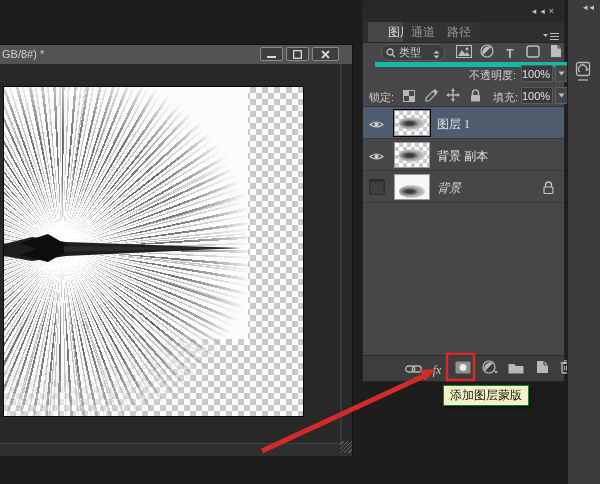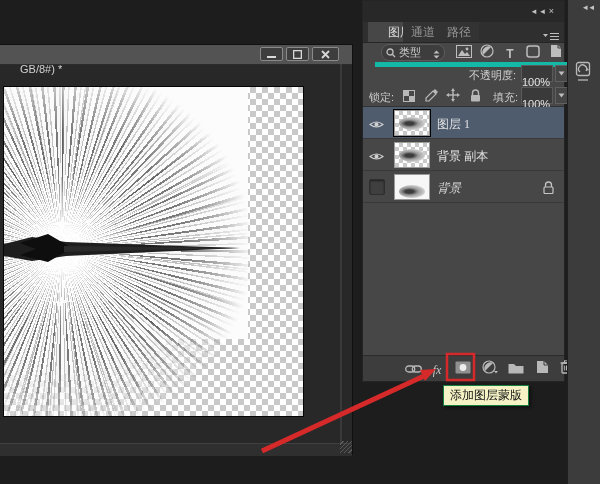--- a/index.html
+++ b/index.html
@@ -1,21 +1,21 @@
 <!DOCTYPE html>
 <html><head>
 <meta charset="utf-8">
 <style>
   html,body{margin:0;padding:0;}
   body{width:600px;height:484px;background:#1d1d1d;font-family:"Liberation Sans",sans-serif;overflow:hidden;position:relative;}
 
   
   .docwin{position:absolute;left:0;top:44px;width:353px;height:411px;background:#282828;border:1px solid #101010;border-left:none;box-sizing:border-box;}
   .titlebar{position:absolute;left:0;top:0;width:100%;height:19px;background:#535353;border-bottom:1px solid #2c2c2c;}
-  .title-text{position:absolute;left:20px;top:3px;font-size:11px;color:#d2d2d2;white-space:nowrap;margin-top:15px;}
+  .title-text{position:absolute;left:2px;top:3px;font-size:11px;color:#d2d2d2;white-space:nowrap;}
   .winbtn{position:absolute;top:2px;height:14px;background:#3e3e3e;border:1px solid #8a8a8a;border-radius:2px;box-sizing:border-box;}
   .winbtn svg{display:block;margin:2px auto;}
   .btn-min{left:260px;width:23px;}
   .btn-max{left:286px;width:23px;}
   .btn-close{left:312px;width:27px;}
 
   .inner-vline{position:absolute;left:340px;top:19px;width:2px;height:380px;background:#3a3a3a;}
   .status-strip{position:absolute;left:0;top:398px;width:100%;height:12px;background:#2f2f2f;border-top:1px solid #404040;}
   .grip{position:absolute;left:340px;top:396px;width:12px;height:12px;background:
     repeating-linear-gradient(135deg,transparent 0 2px,#5a5a5a 2px 3px);}
@@ -52,21 +52,21 @@
   .f1{left:80px;} .f2{left:103px;} .f3{left:126px;} .f4{left:149px;} .f5{left:172px;} .f6{left:193px;}
   .ficon .tchar{font-size:12px;font-weight:bold;color:#c0c0c0;line-height:16px;}
 
   .blend-row{position:absolute;left:0;top:63px;width:100%;height:21px;}
   .dd{position:absolute;left:6px;top:1px;width:94px;height:17px;background:#454545;border:1px solid #606060;border-radius:2px;box-sizing:border-box;color:#dedede;font-size:11px;}
   .dd .val{position:absolute;left:6px;top:2px;}
   .dd .spinbox{position:absolute;right:0;top:0;width:13px;height:100%;border-left:1px solid #606060;}
   .dd .spinbox svg{display:block;margin:3px auto;}
   .row-label{position:absolute;font-size:11px;color:#cfcfcf;top:4px;}
   .op-label{left:106px;}
-  .valbox{position:absolute;top:1px;width:32px;height:17px;background:#3a3a3a;border:1px solid #5a5a5a;box-sizing:border-box;color:#e2e2e2;font-size:11px;text-align:right;padding:10px 3px 0 0;}
+  .valbox{position:absolute;top:1px;width:32px;height:17px;background:#3a3a3a;border:1px solid #5a5a5a;box-sizing:border-box;color:#e2e2e2;font-size:11px;text-align:right;padding:2px 3px 0 0;}
   .op-val{left:158px;}
   .arrbtn{position:absolute;top:1px;left:192px;width:13px;height:17px;background:#454545;border:1px solid #606060;box-sizing:border-box;}
   .arrbtn svg{display:block;margin:5px auto;}
 
   .lock-row{position:absolute;left:0;top:85px;width:100%;height:20px;border-bottom:1px solid #323232;}
   .lk-label{left:6px;}
   .lkicon{position:absolute;top:2px;width:16px;height:15px;text-align:center;}
   .lk1{left:38px;} .lk2{left:60px;} .lk3{left:82px;} .lk4{left:104px;}
   .fill-label{left:130px;}
   .fill-val{left:158px;}

